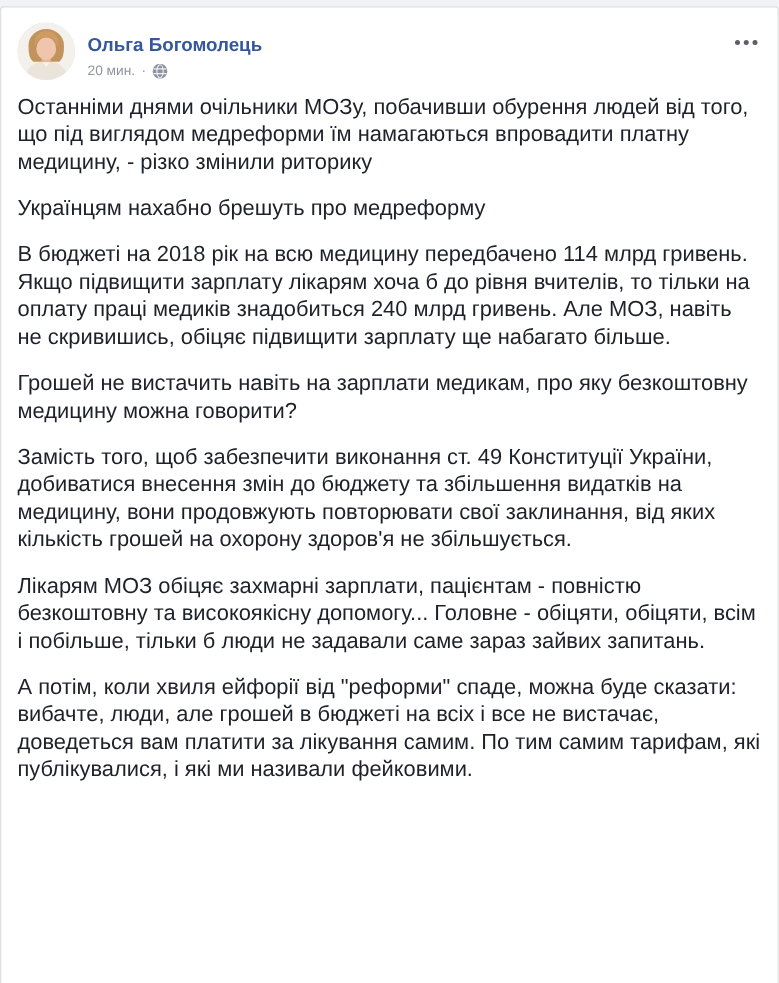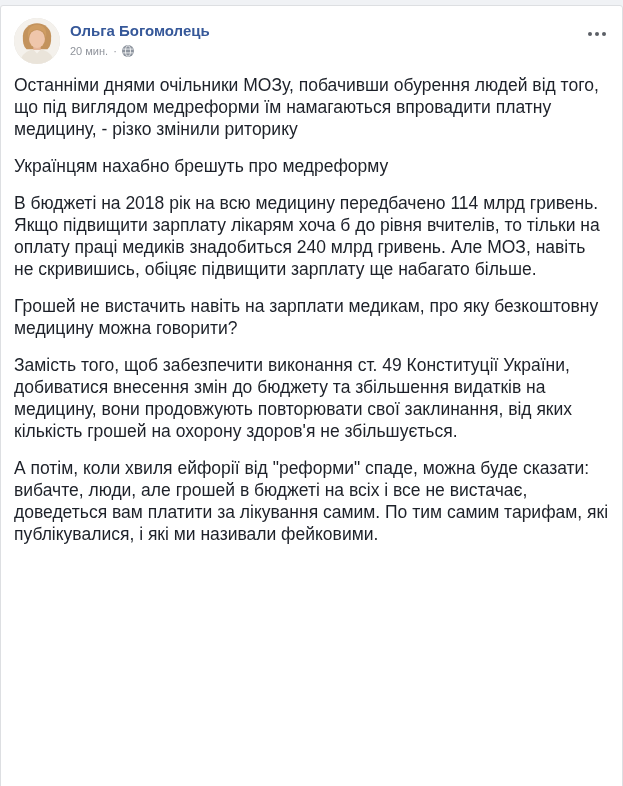--- a/index.html
+++ b/index.html
@@ -15,21 +15,21 @@
     width: 623px;
     min-height: 800px;
     margin-top: 5px;
     background: #ffffff;
     border: 1px solid #dddfe2;
     border-radius: 3px 3px 0 0;
   }
   .post-header {
     position: relative;
     display: flex;
-    align-items: flex-start;
+    align-items: flex-end;
     padding: 12px 12px 8px 13px;
   }
   .avatar {
     width: 46px;
     height: 46px;
     border-radius: 50%;
     overflow: hidden;
     flex: none;
     cursor: pointer;
     box-shadow: inset 0 0 0 1px rgba(0,0,0,.08);
@@ -125,16 +125,17 @@
     </div>
 
   </div>
 
   <div class="post-body">
     <p>Останніми днями очільники МОЗу, побачивши обурення людей від того, що під виглядом медреформи їм намагаються впровадити платну медицину, - різко змінили риторику</p>
     <p>Українцям нахабно брешуть про медреформу</p>
     <p>В бюджеті на 2018 рік на всю медицину передбачено 114 млрд гривень. Якщо підвищити зарплату лікарям хоча б до рівня вчителів, то тільки на оплату праці медиків знадобиться 240 млрд гривень. Але МОЗ, навіть не скривишись, обіцяє підвищити зарплату ще набагато більше.</p>
     <p>Грошей не вистачить навіть на зарплати медикам, про яку безкоштовну медицину можна говорити?</p>
     <p>Замість того, щоб забезпечити виконання ст. 49 Конституції України, добиватися внесення змін до бюджету та збільшення видатків на медицину, вони продовжують повторювати свої заклинання, від яких кількість грошей на охорону здоров'я не збільшується.</p>
+    <p>Лікарям МОЗ обіцяє захмарні зарплати, пацієнтам - повністю безкоштовну та високоякісну допомогу... Головне - обіцяти, обіцяти, всім і побільше, тільки б люди не задавали саме зараз зайвих запитань.</p>
     <p>А потім, коли хвиля ейфорії від "реформи" спаде, можна буде сказати: вибачте, люди, але грошей в бюджеті на всіх і все не вистачає, доведеться вам платити за лікування самим. По тим самим тарифам, які публікувалися, і які ми називали фейковими.</p>
   </div>
 
 </div>
 
 </body></html>

